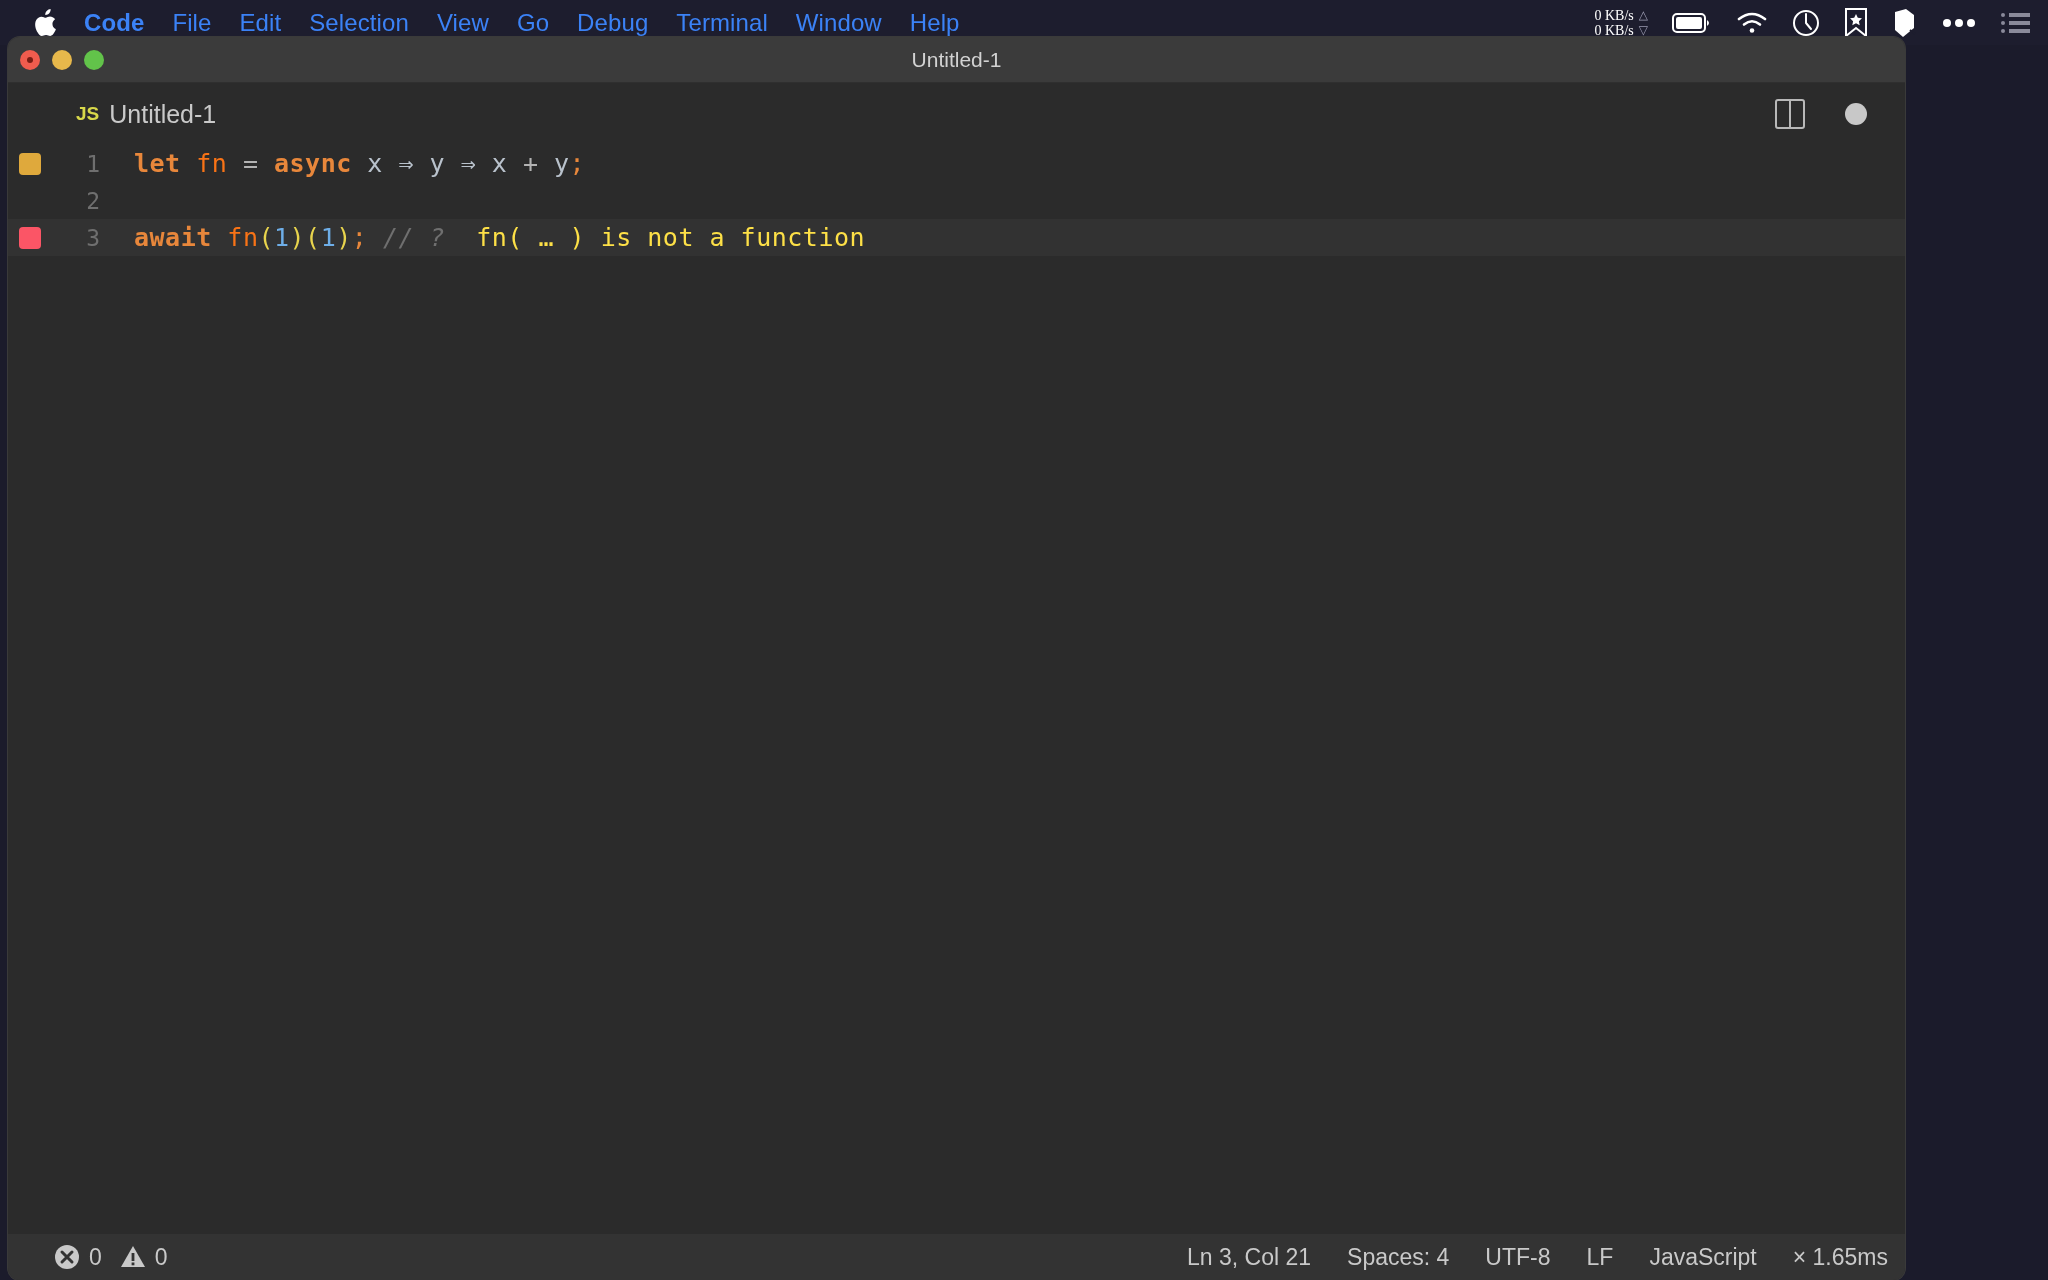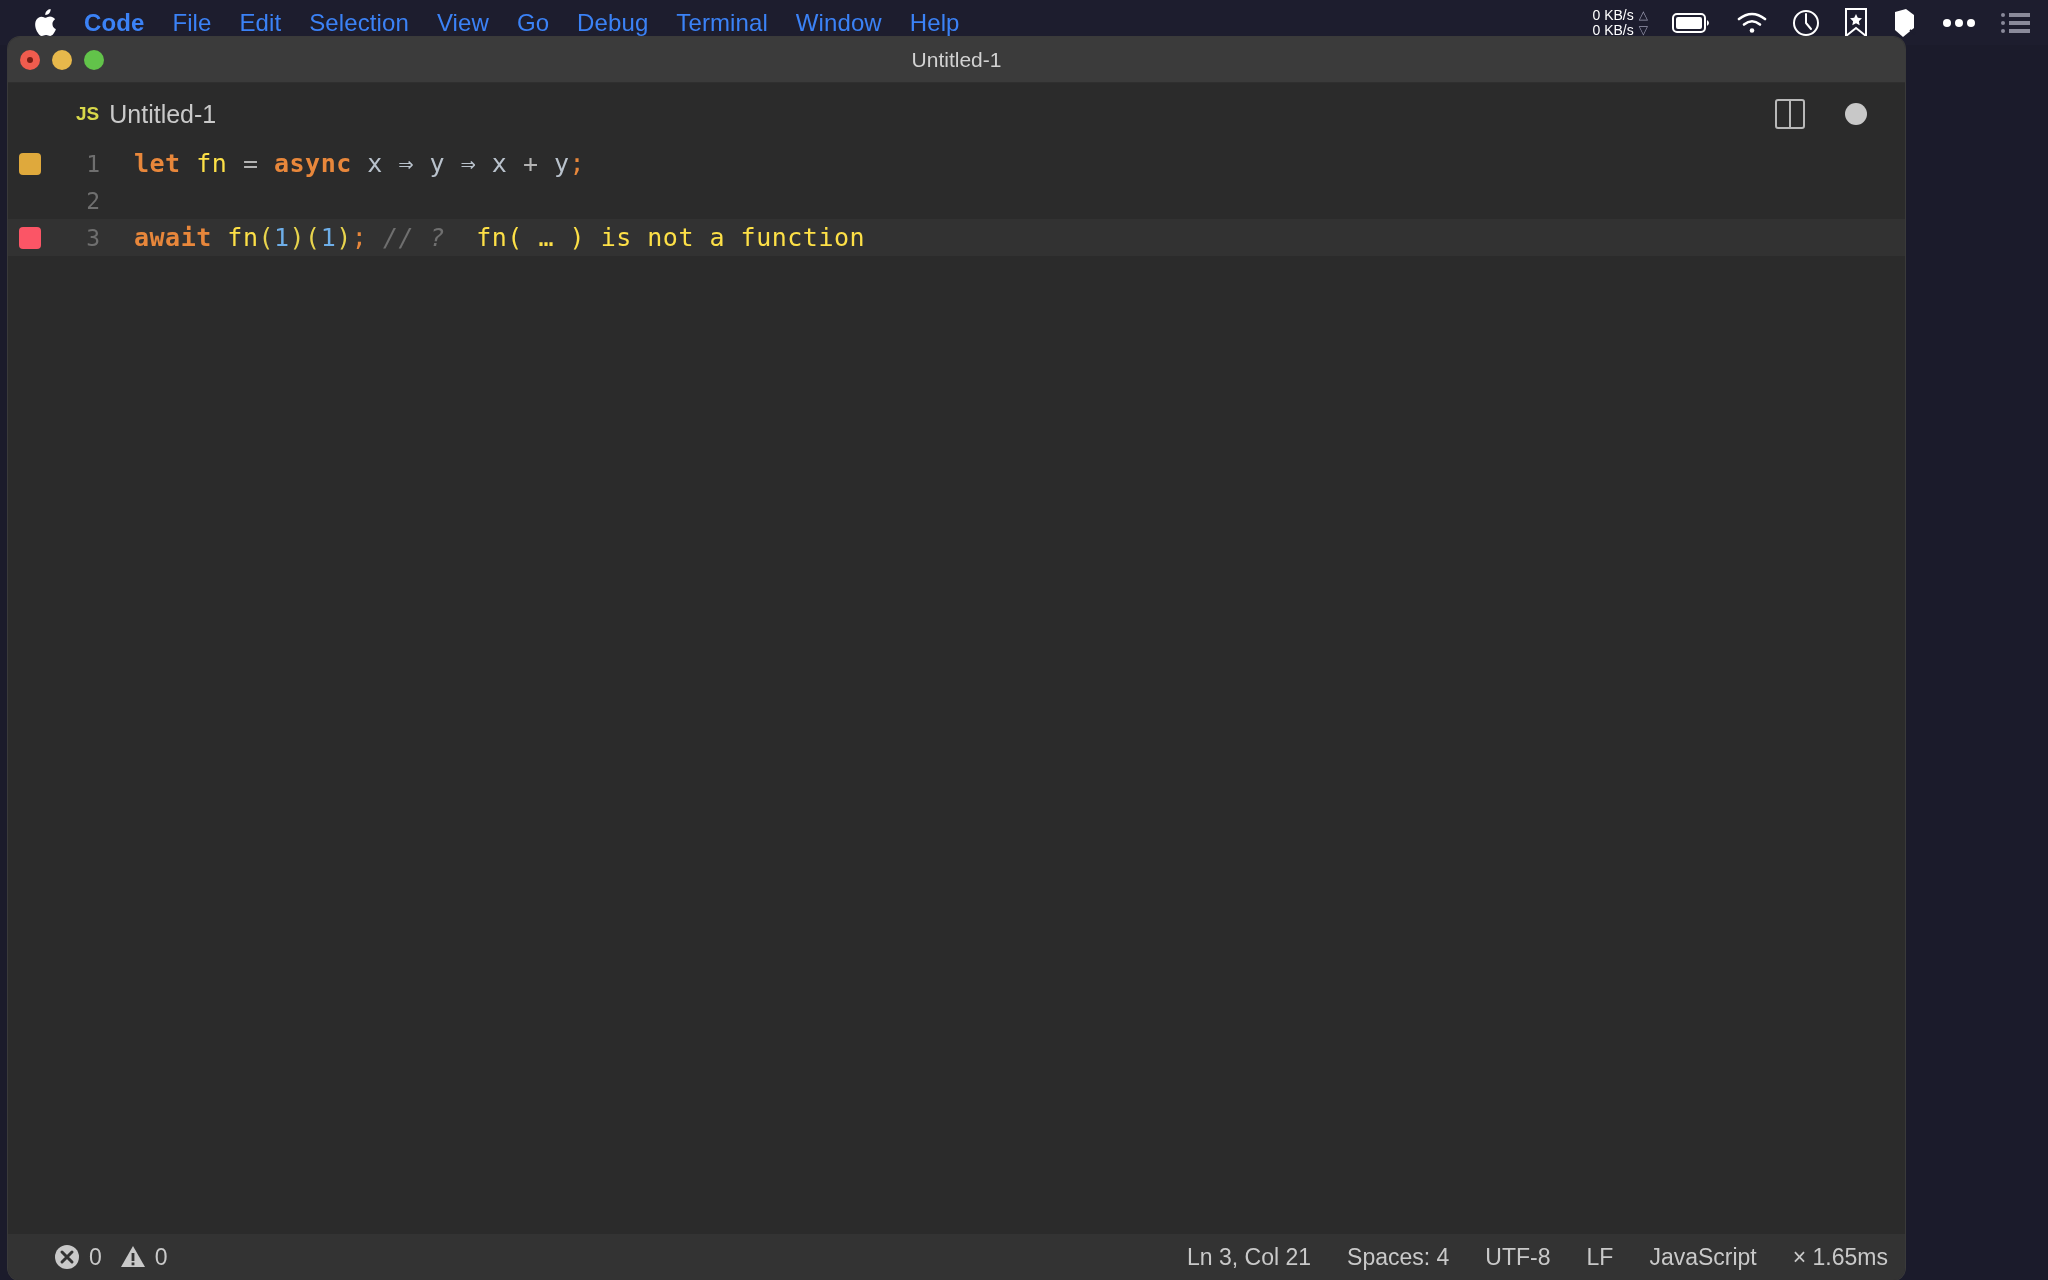--- a/index.html
+++ b/index.html
@@ -53,21 +53,21 @@
     align-items: center;
     margin-left: 24px;
   }
   .net-speed {
     display: flex;
     align-items: center;
     color: #ffffff;
     font-size: 14px;
     line-height: 15px;
   }
-  .net-speed .nums { text-align: right; }
+  .net-speed .nums { text-align: right; font-family: Liberation Serif, serif; }
   .net-speed .tris {
     margin-left: 5px;
     display: flex;
     flex-direction: column;
     color: #9a9ab0;
     font-size: 12px;
     line-height: 15px;
   }
 
   
@@ -216,21 +216,21 @@
     flex: none;
   }
   .code {
     margin-left: 34px;
     font-family: "DejaVu Sans Mono", monospace;
     font-size: 25px;
     white-space: pre;
     letter-spacing: 0.5px;
   }
   .kw   { color: #e8873b; font-weight: bold; }
-  .fnid { color: #fde047; }
+  .fnid { color: #f97316; }
   .op   { color: #b3b3b3; }
   .ident{ color: #b9c2cc; }
   .arrow{ color: #b9c2cc; }
   .paren{ color: #e8d44d; }
   .num  { color: #6eaee8; }
   .semi { color: #e8873b; }
   .cmt  { color: #6f6f6f; font-style: italic; }
   .errtext { color: #fde047; }
 
   

